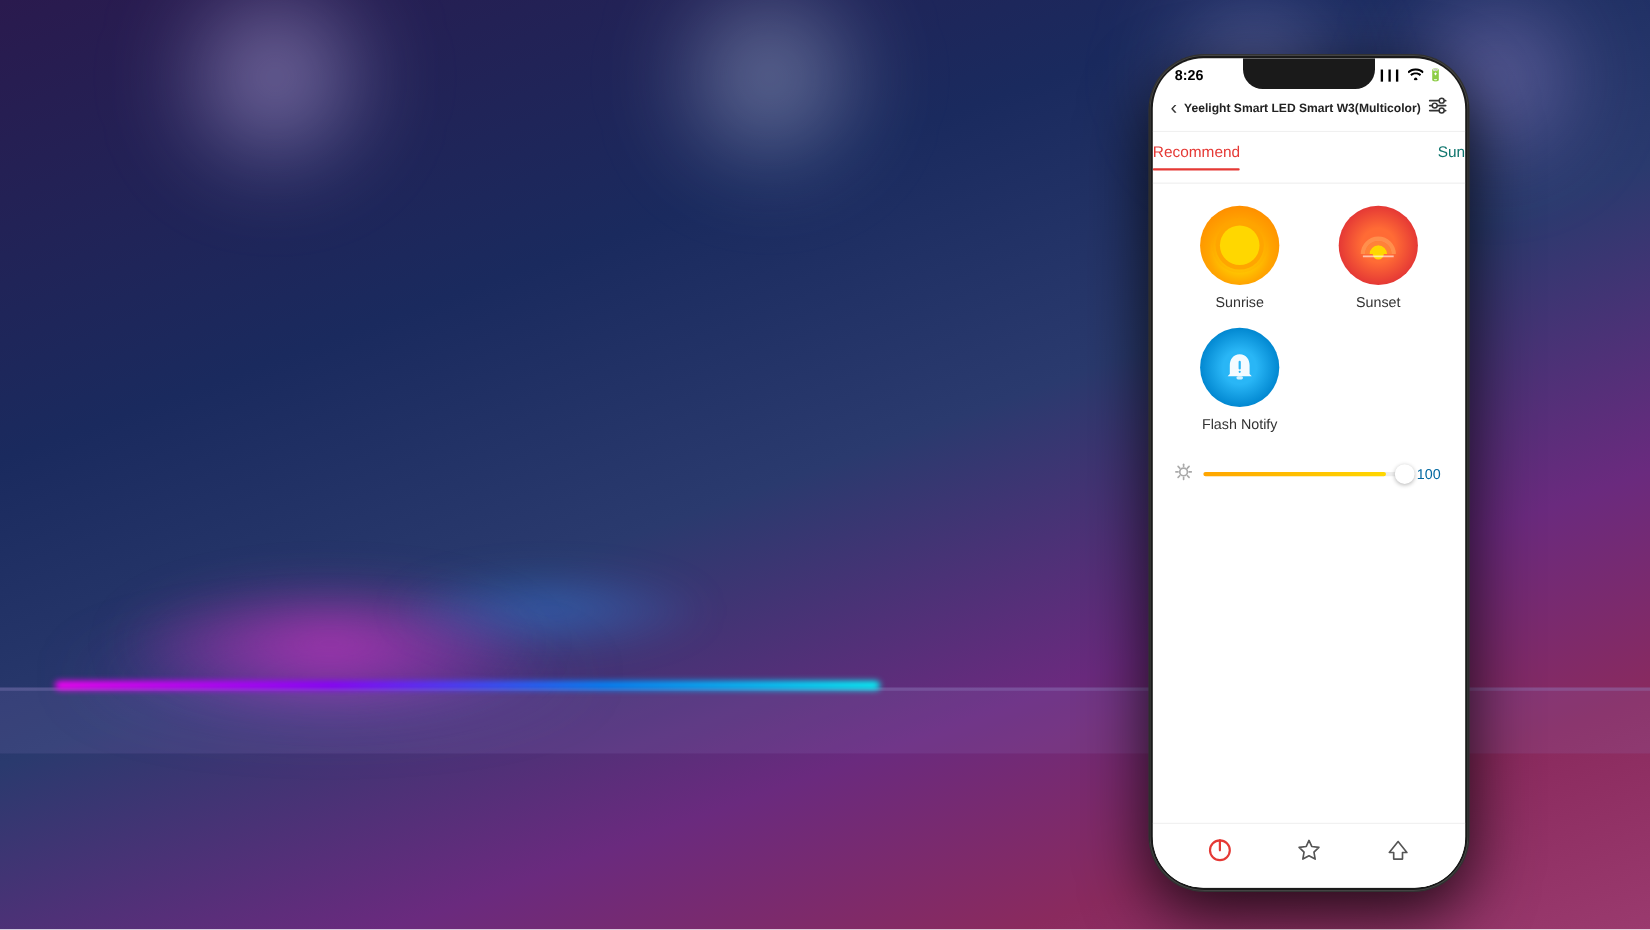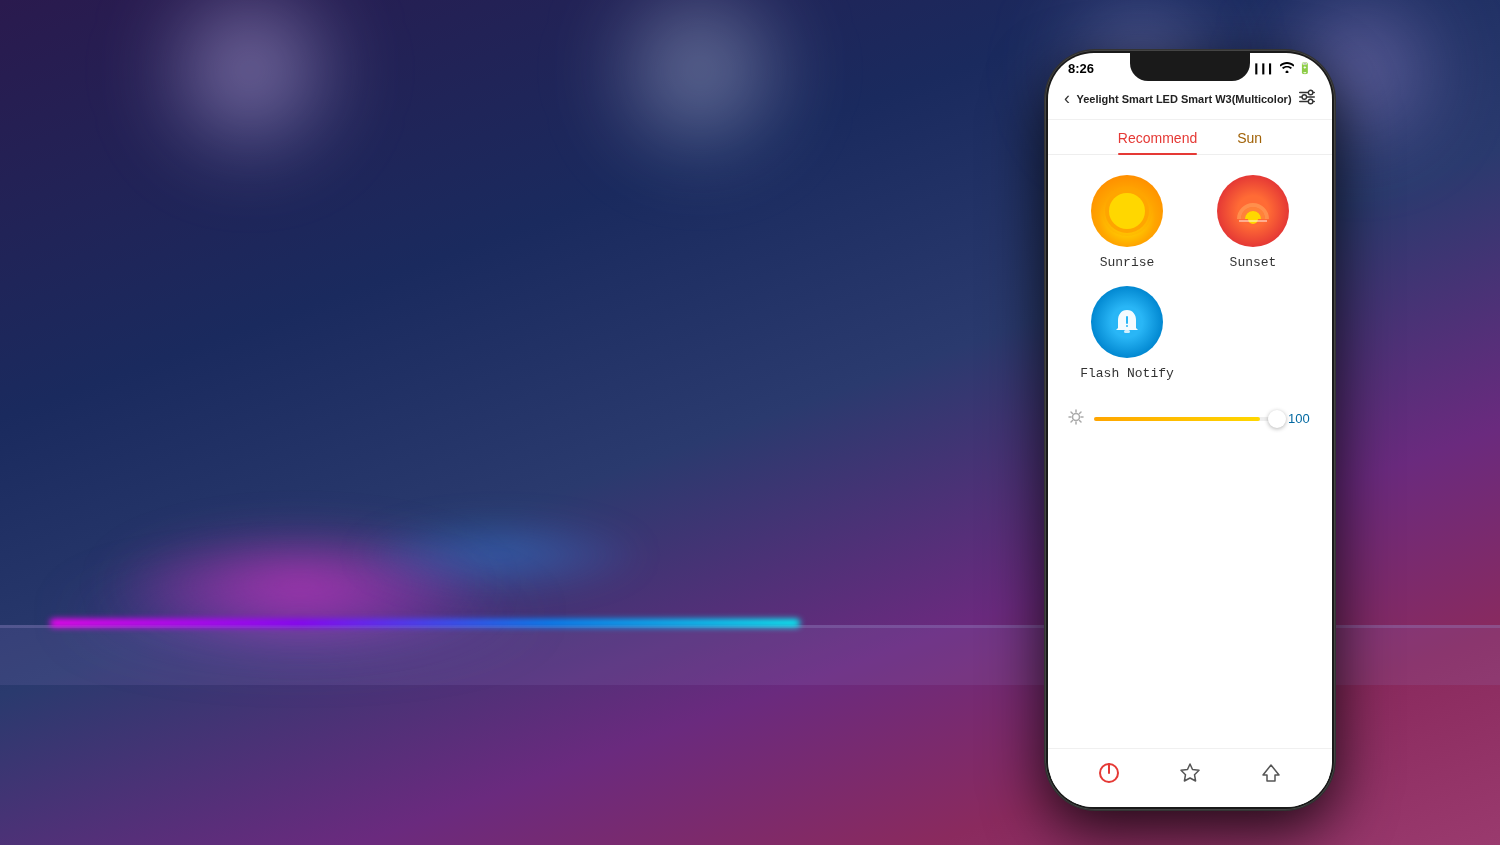--- a/index.html
+++ b/index.html
@@ -141,28 +141,28 @@
       padding: 8px 16px 10px;
       border-bottom: 1px solid #f0f0f0;
     }
     .back-btn { color: #333; font-size: 18px; }
     .app-title { font-size: 14px; font-weight: 600; color: #222; flex: 1; text-align: center; }
     .settings-btn { color: #333; font-size: 16px; }
 
     
     .tabs {
       display: flex;
-      justify-content: center;
+      justify-content: space-between;
       gap: 40px;
-      padding: 10px 0 0;
+      padding: 10px 0 12px;
       border-bottom: 1px solid #eee;
     }
     .tab {
       font-size: 14px;
-      color: #a16207;
+      color: #0f766e;
       padding-bottom: 8px;
       cursor: pointer;
       position: relative;
     }
     .tab.active {
       color: #e53935;
       font-weight: 500;
     }
     .tab.active::after {
       content: '';
@@ -197,21 +197,20 @@
       display: flex;
       align-items: center;
       justify-content: center;
       font-size: 32px;
     }
 
     .scene-label {
       font-size: 13px;
       color: #333;
       text-align: center;
-      font-family: Liberation Mono, monospace;
     }
 
     
     .icon-sunrise {
       background: radial-gradient(circle at 50% 60%, #FFD700 20%, #FFA500 50%, #FF8C00 80%);
       position: relative;
     }
     .icon-sunrise::before {
       content: '';
       position: absolute;

